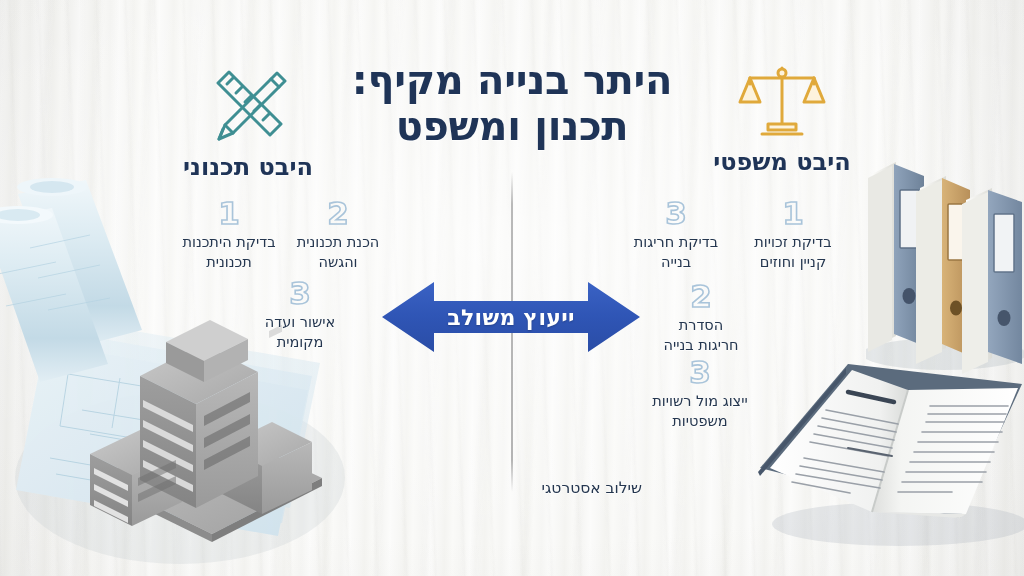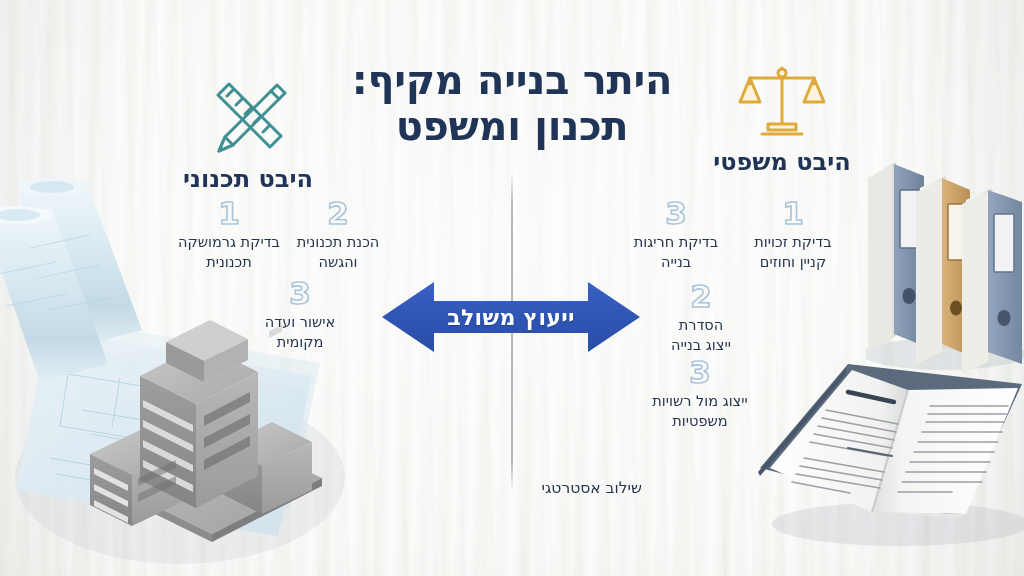--- a/index.html
+++ b/index.html
@@ -43,21 +43,21 @@
     position:absolute; left:50%; top:58px; transform:translateX(-50%);
     width:430px; text-align:center;
     color:#1f3457;
     font-size:40px; font-weight:bold; line-height:1.14;
     letter-spacing:-.3px;
     text-shadow:0 1px 1px rgba(255,255,255,.8);
   }
 
   
   .side-head { position:absolute; text-align:center; width:230px; }
-  .side-head.left  { left:133px; top:75px; }
+  .side-head.left  { left:133px; top:63px; }
   .side-head.right { left:667px; top:58px; }
   .side-head .icon { height:84px; display:flex; align-items:center; justify-content:center; }
   .side-head .label {
     margin-top:6px; font-size:24px; font-weight:bold; color:#1f3457;
     text-shadow:0 1px 1px rgba(255,255,255,.75);
   }
 
   
   .item { position:absolute; text-align:center; }
   .item .num {
@@ -386,21 +386,21 @@
           <path d="M28 76 L68 76"></path>
         </g>
       </svg>
     </div>
     <div class="label">היבט משפטי</div>
   </div>
 
   <div class="item i-l1">
     <div class="num">1</div>
     <div class="txt">
-      <div>בדיקת גרמושקה</div>
+      <div>בדיקת היתכנות</div>
       <div>תכנונית</div>
     </div>
   </div>
   <div class="item i-l2">
     <div class="num">2</div>
     <div class="txt">
       <div>הכנת תכנונית</div>
       <div>והגשה</div>
     </div>
   </div>
@@ -423,21 +423,21 @@
     <div class="num">3</div>
     <div class="txt">
       <div>בדיקת חריגות</div>
       <div>בנייה</div>
     </div>
   </div>
   <div class="item i-r2">
     <div class="num">2</div>
     <div class="txt">
       <div>הסדרת</div>
-      <div>ייצוג בנייה</div>
+      <div>חריגות בנייה</div>
     </div>
   </div>
   <div class="item i-r3b">
     <div class="num">3</div>
     <div class="txt">
       <div>ייצוג מול רשויות</div>
       <div>משפטיות</div>
     </div>
   </div>
 

